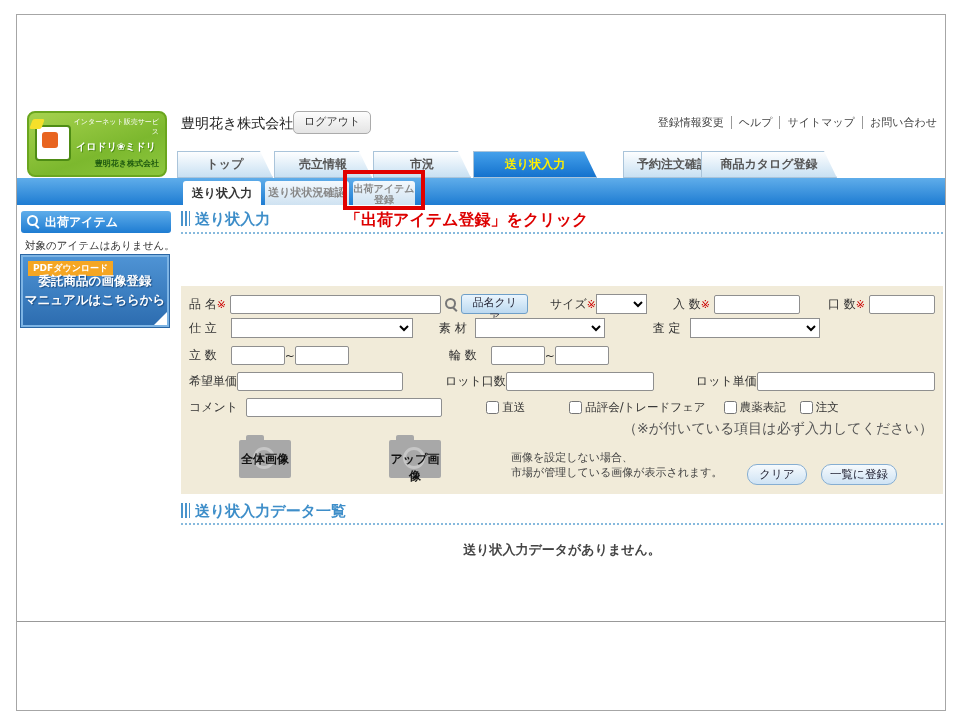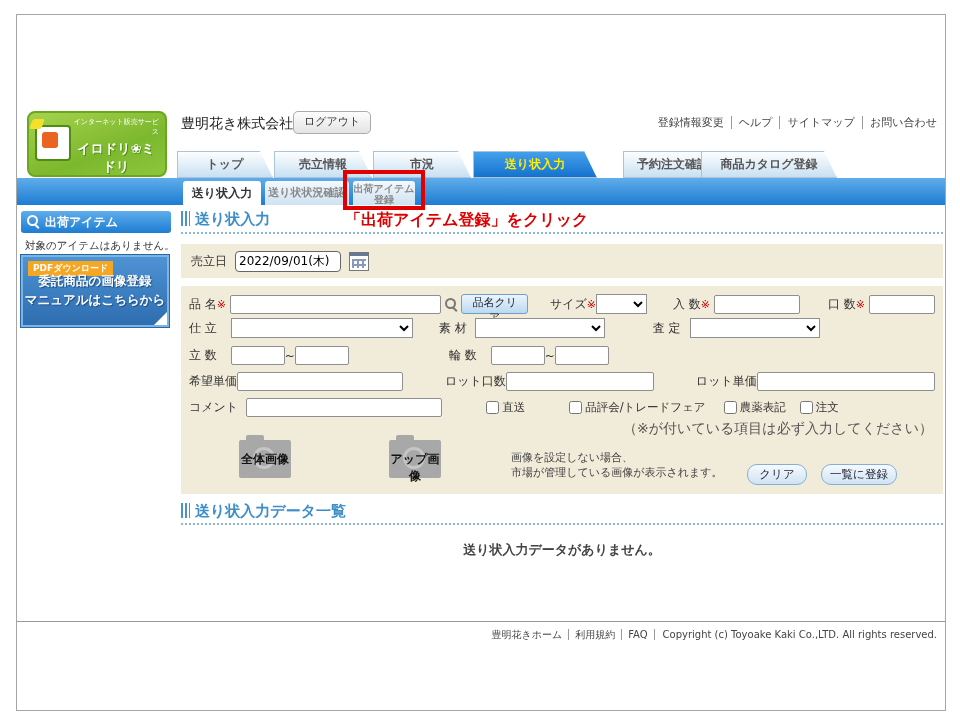--- a/index.html
+++ b/index.html
@@ -12,21 +12,21 @@
   .logo{left:10px;top:96px;width:140px;height:66px;border:2px solid #6aa61e;border-radius:8px;
     background:linear-gradient(160deg,#a6d24e,#7cb82e 60%,#8cc63e);box-sizing:border-box;
     padding:4px 6px 4px 44px;}
   .logo-cube{position:absolute;left:6px;top:12px;width:32px;height:32px;background:#fff;
     border:2px solid #4e8c14;border-radius:4px;}
   .logo-cube::before{content:"";position:absolute;left:5px;top:5px;width:16px;height:16px;
     background:#e86420;border-radius:3px;}
   .logo-cube::after{content:"";position:absolute;left:-6px;top:-8px;width:12px;height:10px;
     background:#f5e02a;transform:skewX(-20deg);border-radius:2px;}
   .logo-svc{font-size:7px;color:#fff;text-align:right;letter-spacing:0;}
-  .logo-brand{font-size:13px;font-weight:bold;color:#fff;text-align:center;margin-top:3px;
+  .logo-brand{font-size:10px;font-weight:bold;color:#fff;text-align:center;margin-top:3px;
     text-shadow:1px 1px 0 #4e8c14;}
   .logo-co{font-size:8px;font-weight:bold;color:#215c10;text-align:right;margin-top:4px;}
 
   .cust-name{left:164px;top:100px;font-size:14px;color:#222;}
   .logout-btn{left:276px;top:96px;height:21px;padding:0 10px;font-size:11px;color:#333;
     background:linear-gradient(#fdfdfd,#e4e4e4);border:1px solid #ababab;border-radius:5px;
     line-height:19px;}
   .util-links{right:8px;top:100px;font-size:11px;color:#444;}
   .util-links span{padding:0 7px;border-right:1px solid #999;cursor:pointer;}
   .util-links span:last-child{border-right:none;padding-right:0;}
@@ -173,25 +173,20 @@
       <div>マニュアルはこちらから</div>
     </div>
   </div>
 
   <div class="abs title-row">
     <span class="tbars"></span><span class="sec-title">送り状入力</span>
   </div>
   <div class="abs annot">「出荷アイテム登録」をクリック</div>
   <div class="abs dotline dl1"></div>
 
-  <div class="abs datebar">
-    <span class="lbl">売立日</span>
-    <input class="ipt date-ipt" value="2022/09/01(木)" style="">
-    <span class="cal"></span>
-  </div>
 
   <div class="abs panel">
 
     <div class="frow" style="top:8px;">
       <span class="lbl">品 名</span>
         <span class="req">※</span>
       <input class="ipt" style="width: 224px; margin-left: 4px;">
       <span class="mag" style="position:relative;color:#777;margin-left:4px;"></span>
       <button class="smallbtn" style="margin-left:4px;">品名クリア</button>
       <span class="lbl" style="margin-left:22px;">サイズ</span>
@@ -271,17 +266,14 @@
     <button class="bigbtn" style="left:640px;top:178px;width:76px;">一覧に登録</button>
   </div>
 
   <div class="abs list-title">
     <span class="tbars"></span><span class="sec-title">送り状入力データ一覧</span>
   </div>
   <div class="abs dotline dl2"></div>
   <div class="abs list-empty">送り状入力データがありません。</div>
 
   <div class="abs footline"></div>
-  <div class="abs footer">
-    <span class="flink">豊明花きホーム</span><span class="flink">利用規約</span><span class="flink">FAQ</span><span class="fcopy">Copyright (c) Toyoake Kaki Co.,LTD. All rights reserved.</span>
-  </div>
 
 </div>
 
 </body></html>

